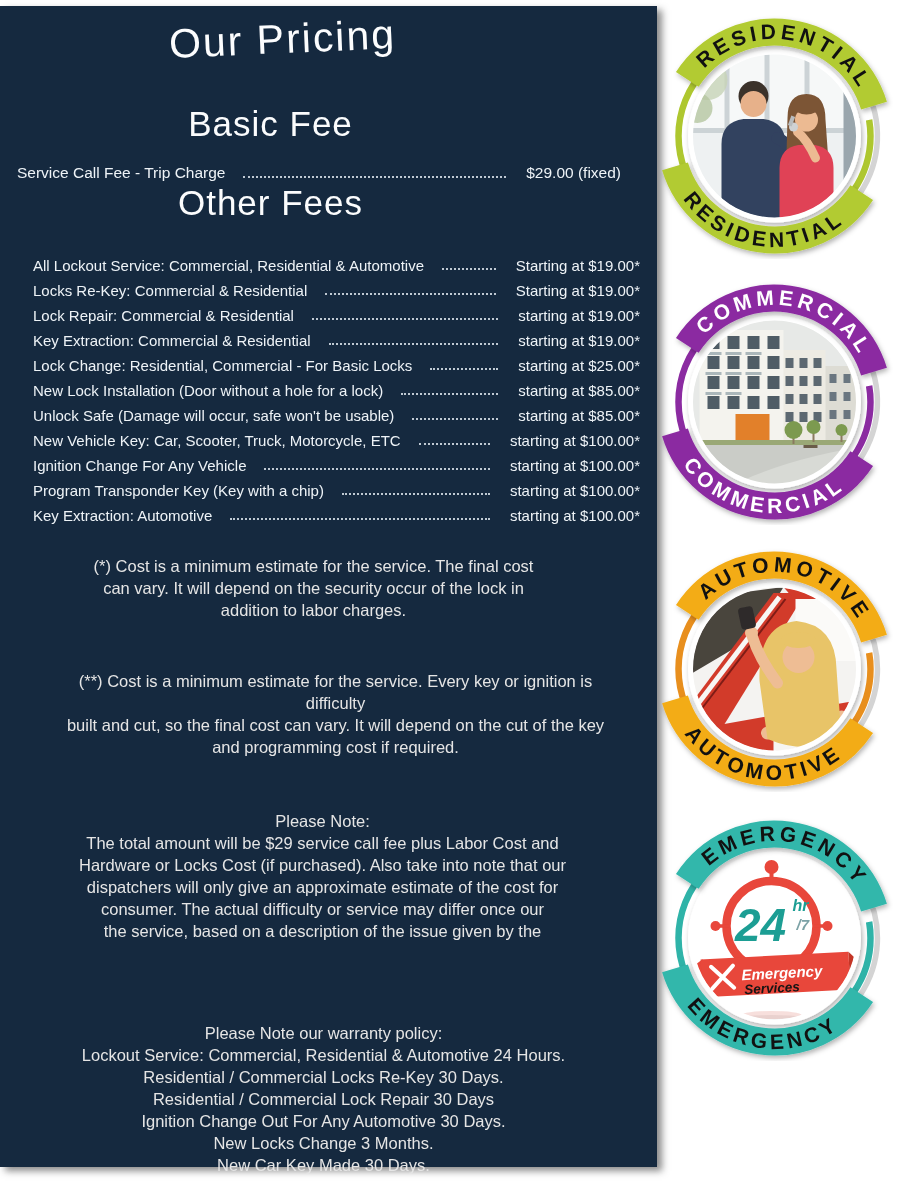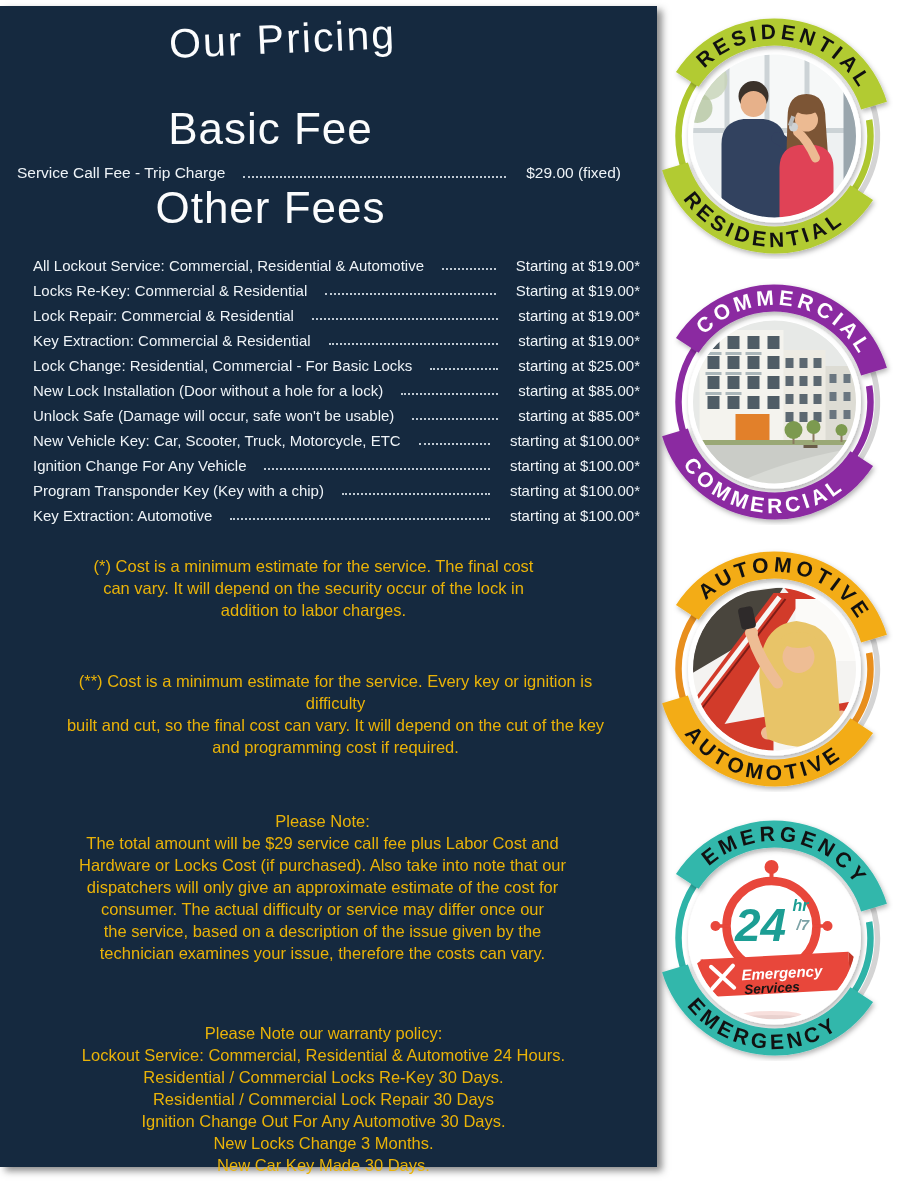--- a/index.html
+++ b/index.html
@@ -13,31 +13,31 @@
     background:#15293f;color:#eef2f6;
     box-shadow:5px 4px 7px rgba(45,45,45,.55);
   }
   .title{
     position:absolute;top:10px;left:0;right:92px;text-align:center;
     font-size:41px;letter-spacing:2px;color:#fcfdfe;
     transform:rotate(-2.5deg);
   }
   .h2{
     position:absolute;left:0;right:116px;text-align:center;
-    font-size:44px;letter-spacing:1px;color:#fbfcfd;
+    font-size:35px;letter-spacing:1px;color:#fbfcfd;
   }
   #basic-heading{top:98px;}
   #other-heading{top:177px;}
   .fee-row{display:flex;align-items:flex-end;height:25px;font-size:15px;color:#eef3f7;gap:16px;}
   .basic-row{position:absolute;top:152px;left:17px;right:36px;height:24px;font-size:15.5px;}
   .fee-label,.fee-price{white-space:nowrap;}
   .dots{flex:1;border-bottom:2px dotted #bfc9d3;margin:0 4px 4px 2px;min-width:8px;}
   .fee-list{position:absolute;top:243px;left:9px;right:17px;margin-left:24px;}
   .note{
-    position:absolute;text-align:center;font-size:16.5px;line-height:22px;color:#eab308;
+    position:absolute;text-align:center;font-size:16.5px;line-height:22px;color:#e5e5e5;
   }
   #note1{top:549px;left:0;right:30px;}
   #note2{top:664px;left:18px;right:4px;}
   #please-note{top:804px;left:0;right:12px;}
   #warranty{top:1016px;left:0;right:10px;}
   .badges{position:absolute;left:655px;top:0;width:245px;height:1185px;}
   .badge{position:absolute;left:0;width:245px;height:258px;}
   #badge-0{top:8px;} #badge-1{top:274px;} #badge-2{top:541px;} #badge-3{top:810px;}
   .band{fill:none;stroke-width:27px;}
   .ring{fill:none;stroke-width:6.5px;}
@@ -140,21 +140,20 @@
     <div>and programming cost if required.</div>
   </div>
 
   <div class="note" id="please-note">
     <div>Please Note:</div>
     <div>The total amount will be $29 service call fee plus Labor Cost and</div>
     <div>Hardware or Locks Cost (if purchased). Also take into note that our</div>
     <div>dispatchers will only give an approximate estimate of the cost for</div>
     <div>consumer. The actual difficulty or service may differ once our</div>
     <div>the service, based on a description of the issue given by the</div>
-    <div>technician examines your issue, therefore the costs can vary.</div>
   </div>
 
   <div class="note" id="warranty">
     <div>Please Note our warranty policy:</div>
     <div>Lockout Service: Commercial, Residential &amp; Automotive 24 Hours.</div>
     <div>Residential / Commercial Locks Re-Key 30 Days.</div>
     <div>Residential / Commercial Lock Repair 30 Days</div>
     <div>Ignition Change Out For Any Automotive 30 Days.</div>
     <div>New Locks Change 3 Months.</div>
     <div>New Car Key Made 30 Days.</div>

